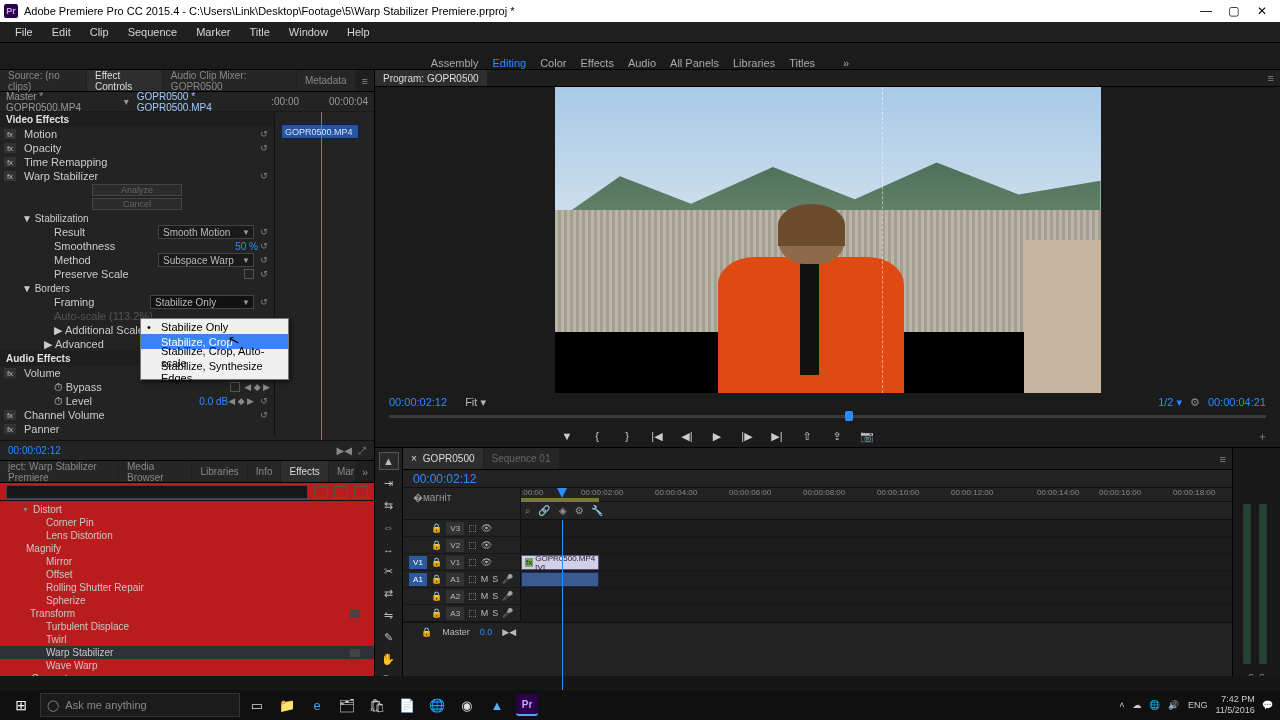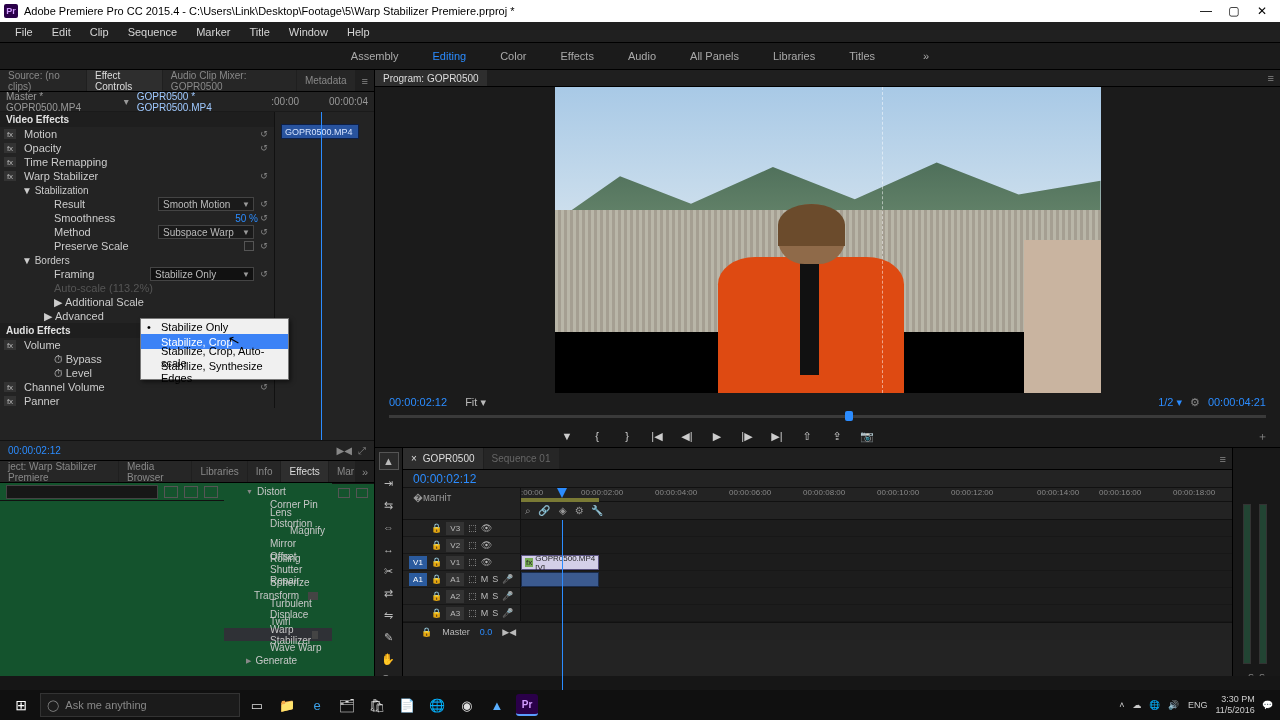--- a/index.html
+++ b/index.html
@@ -5,21 +5,21 @@
 * { margin: 0; padding: 0; box-sizing: border-box; font-family: "Segoe UI", Tahoma, sans-serif; -webkit-user-select: none; user-select: none; }
 html, body { width: 1280px; height: 720px; overflow: hidden; background:#1b1b1b; color:#b9b9b9; font-size:11px; }
 .titlebar { height:22px; background:#fff; display:flex; align-items:center; justify-content:space-between; padding:0 4px 0 4px; color:#000; }
 .titlebar .left { display:flex; align-items:center; gap:6px; }
 .titlebar .pr-logo { width:14px; height:14px; background:#2a0049; border-radius:2px; display:inline-flex; align-items:center; justify-content:center; color:#d39cff; font-size:9px; font-weight:bold; }
 .titlebar .title { font-size:11px; color:#000; }
 .win-btns { display:flex; gap:0; }
 .win-btn { width:28px; height:20px; display:flex; align-items:center; justify-content:center; color:#000; font-size:12px; }
 .menubar { height:20px; background:#202020; display:flex; align-items:center; padding:0 6px; gap:10px; color:#d6d6d6; font-size:11px; }
 .menubar span { cursor:default;margin-left:9px; }
-.workspaces { height:28px; background:#1b1b1b; border-top:1px solid #000; border-bottom:1px solid #000; display:flex; align-items:center; justify-content:center; gap:34px; color:#aaa; }
+.workspaces { height:28px; background:#1b1b1b; border-top:1px solid #000; border-bottom:1px solid #000; display:flex; align-items:flex-end; justify-content:center; gap:14px; color:#aaa; }
 .workspaces span { font-size:11px; cursor:pointer; }
 .workspaces .active { color:#2b8cff; }
 .workspaces .more { margin-left:14px; color:#aaa; }
 
 .content { position:absolute; top:70px; left:0; right:0; bottom:30px; display:flex; }
 .left-col { width:375px; display:flex; flex-direction:column; border-right:1px solid #000; }
 .panel-tabs { height:22px; background:#1f1f1f; display:flex; align-items:center; gap:1px; border-bottom:1px solid #000; }
 .panel-tab { padding:0 8px; height:100%; display:flex; align-items:center; color:#888; font-size:10px; background:#262626; }
 .panel-tab.active { background:#2e2e2e; color:#ddd; }
 .menu-icon { margin-left:auto; padding:0 6px; color:#888; }
@@ -50,21 +50,21 @@
 .framing-dd .opt { height:15px; display:flex; align-items:center; padding:0 6px 0 20px; position:relative; }
 .framing-dd .opt.sel::before { content:"•"; position:absolute; left:6px; }
 .framing-dd .opt.hover { background:#3b82f6; color:#fff; }
 .cursor { position:absolute; left:228px; top:220px; z-index:60; font-size:14px; color:#000; transform:rotate(-15deg); pointer-events:none; }
 
 .ec-footer { height:20px; display:flex; align-items:center; padding:0 8px; color:#2b8cff; font-size:10px; border-top:1px solid #111; }
 .ec-footer .r { margin-left:auto; color:#888; display:flex; gap:6px; }
 
 
 .lower-left { height:230px; display:flex; flex-direction:column; border-top:1px solid #000; }
-.ll-body { flex:1; background:#14532d; display:flex; }
+.ll-body { flex:1; background:#b91c1c; display:flex; flex-direction:column; }
 .search-row { height:18px; display:flex; align-items:center; padding:0 6px; gap:6px; border-bottom:1px solid #111; }
 .search-input { flex:1; height:14px; background:#171717; border:1px solid #444; color:#bbb; font-size:10px; padding:0 14px 0 4px; }
 .bin-icon { width:14px; height:12px; border:1px solid #555; }
 .effect-tree { flex:1; overflow:hidden; padding-top:2px; }
 .ef-row { height:13px; display:flex; align-items:center; padding-left:30px; color:#c8c8c8; font-size:10px; }
 .ef-row.folder::before { content:"▶"; font-size:7px; margin-right:4px; color:#888; }
 .ef-row.open::before { content:"▼"; }
 .ef-row.sel { background:#2f3136; }
 .ef-row .preset { margin-left:auto; margin-right:14px; width:10px; height:8px; background:#444; }
 .ll-footer { height:18px; border-top:1px solid #111; display:flex; align-items:center; padding:0 6px; gap:6px; justify-content:flex-end; }
@@ -211,20 +211,24 @@
             </div>
           <div class="ec-row">
               <span class="fx">fx</span>
               <span class="ec-label" style="padding-left:4px">Time Remapping</span>
             </div>
           <div class="ec-row">
               <span class="fx">fx</span>
               <span class="ec-label" style="padding-left:4px">Warp Stabilizer</span>
               <span class="ec-reset">↺</span>
             </div>
+          <div style="display:flex;flex-direction:column;align-items:center;">
+            <div class="ec-btn">Analyze</div>
+            <div class="ec-btn">Cancel</div>
+          </div>
           <div class="ec-row">
               <span style="width:18px"></span>
               <span style="color:#ccc;font-size:10px">▼ <span>Stabilization</span></span>
             </div>
           <div class="ec-row">
               <span class="ec-label i3">Result</span>
               <div class="ec-dd">
                 <span>Smooth Motion</span>
                 <span class="arrow">▼</span>
               </div>
@@ -334,21 +338,21 @@
         <div class="search-row">
           <input class="search-input" placeholder="" style="">
           <div class="bin-icon"></div>
           <div class="bin-icon"></div>
           <div class="bin-icon"></div>
         </div>
         <div class="effect-tree">
           <div class="ef-row folder open" style="padding-left:22px">Distort</div>
           <div class="ef-row" style="padding-left:46px">Corner Pin</div>
           <div class="ef-row" style="padding-left:46px">Lens Distortion</div>
-          <div class="ef-row" style="padding-left:66px">Magnify</div>
+          <div class="ef-row" style="padding-left:26px">Magnify</div>
           <div class="ef-row" style="padding-left:46px">Mirror</div>
           <div class="ef-row" style="padding-left:46px">Offset</div>
           <div class="ef-row" style="padding-left:46px">Rolling Shutter Repair</div>
           <div class="ef-row" style="padding-left:46px">Spherize</div>
           <div class="ef-row" style="">
               <span>Transform</span>
               <span class="preset"></span>
             </div>
           <div class="ef-row" style="padding-left:46px">Turbulent Displace</div>
           <div class="ef-row" style="padding-left:46px">Twirl</div>
@@ -587,18 +591,18 @@
   <div class="tb-ic">
       <div class="tb-pr">Pr</div>
     </div>
   <div class="tray">
     <span>˄</span>
     <span>☁</span>
     <span>🌐</span>
     <span>🔊</span>
     <span>ENG</span>
     <div class="clock">
-        <div>3:30 PM</div>
+        <div>7:42 PM</div>
         <div>11/5/2016</div>
       </div>
     <span>💬</span>
   </div>
 </div>
 
 </body></html>

